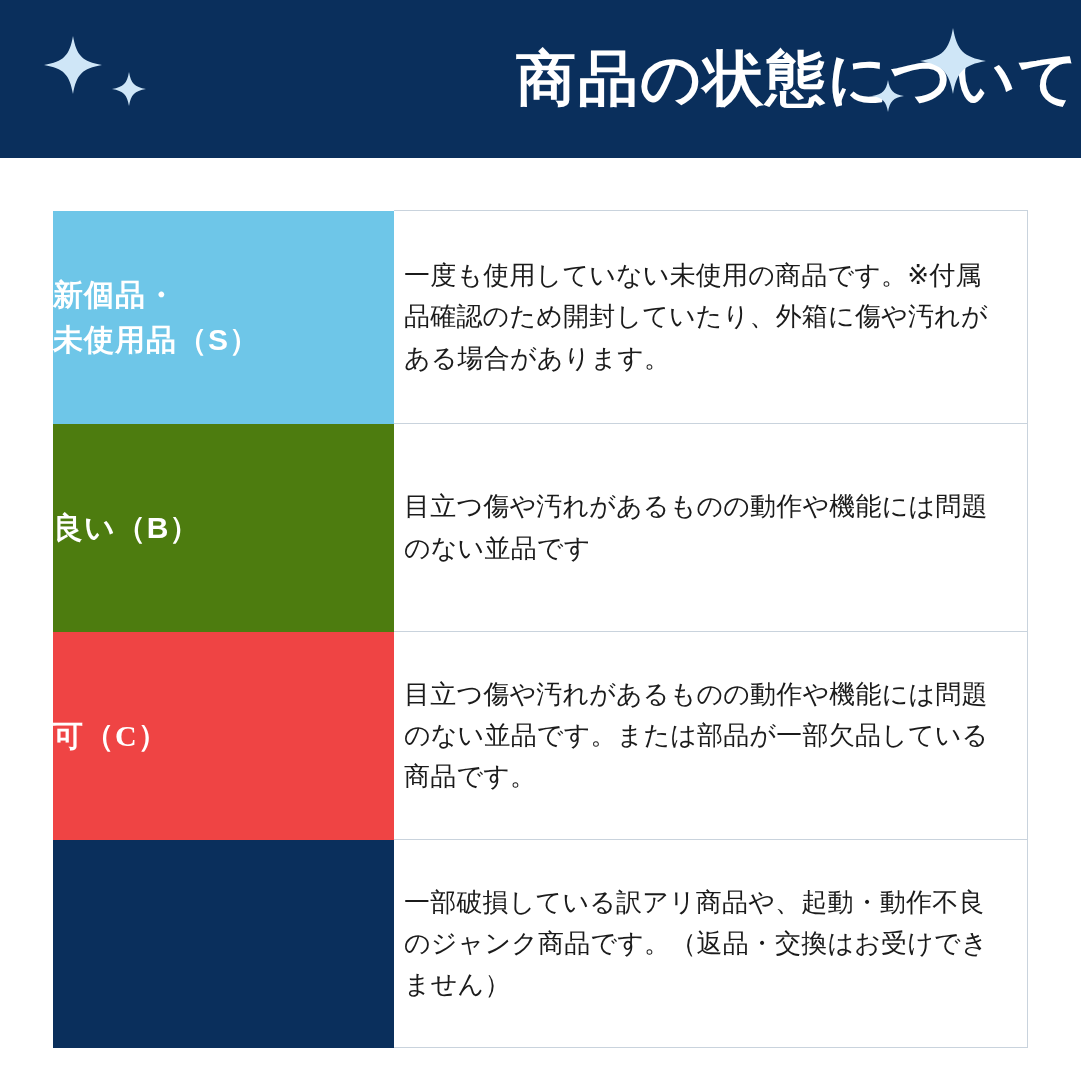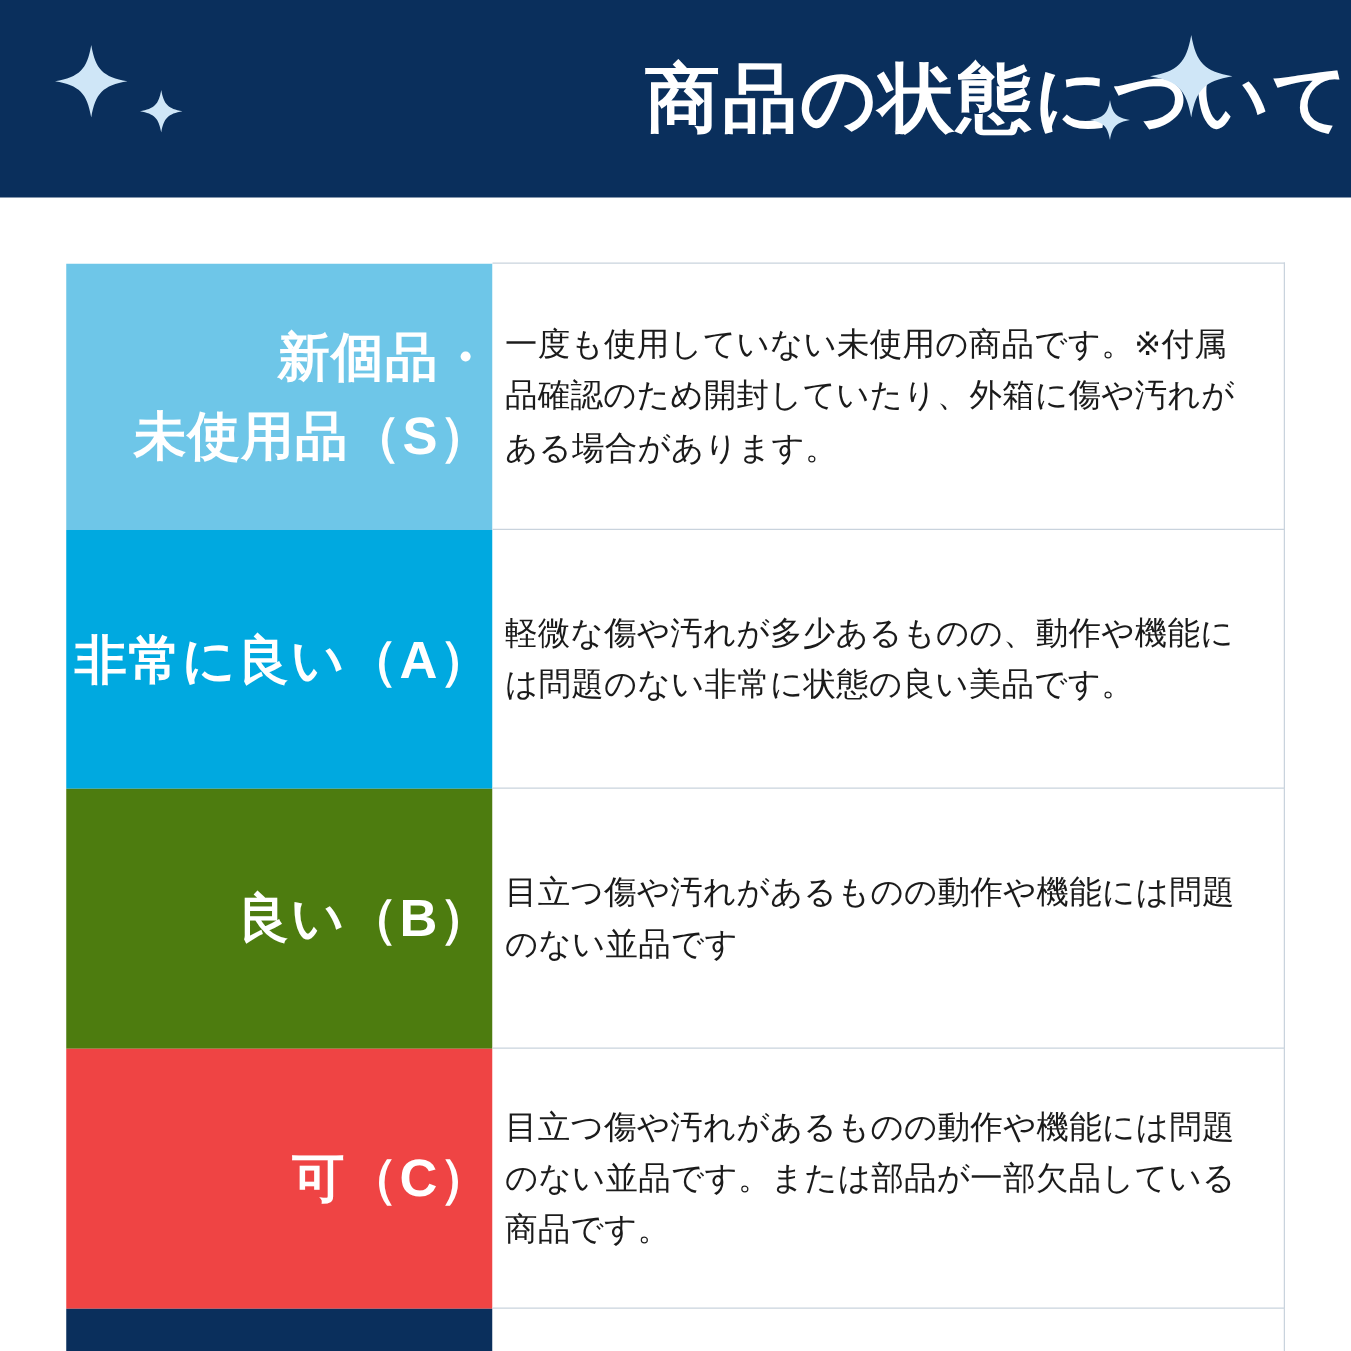--- a/index.html
+++ b/index.html
@@ -45,24 +45,24 @@
     box-sizing: border-box;
   }
   .grade-table {
     width: 975px;
     border-collapse: collapse;
     table-layout: fixed;
   }
   .grade-table tr { }
   .grade-cell-label {
     width: 341px;
-    text-align: right;
+    text-align: left;
     vertical-align: middle;
     color: #ffffff;
-    font-size: 42px;
+    font-size: 30px;
     font-weight: bold;
     line-height: 1.5;
     letter-spacing: 1px;
     padding: 0;
   }
   .grade-cell-desc {
     vertical-align: middle;
     padding: 22px 28px 22px 10px;
     color: #1b1b1b;
     font-size: 26px;
@@ -73,21 +73,21 @@
     background: #ffffff;
   }
   tr:first-child .grade-cell-desc {
     border-top: 1px solid #c9d3dd;
   }
 
   
   .row-s  .grade-cell-label, .row-s  .grade-cell-desc { height: 168px; }
   .row-a  .grade-cell-label, .row-a  .grade-cell-desc { height: 162px; }
   .row-b  .grade-cell-label, .row-b  .grade-cell-desc { height: 163px; }
-  .row-c  .grade-cell-label, .row-c  .grade-cell-desc { height: 163px; }
+  .row-c  .grade-cell-label, .row-c  .grade-cell-desc { height: 163px; font-family: Liberation Serif, serif; }
   .row-d  .grade-cell-label, .row-d  .grade-cell-desc { height: 163px; }
 
   .label-line { display: block; }
 </style>
 </head>
 <body>
 
 <div class="header">
 
   <span class="sparkle" style="left:44px; top:36px;">
@@ -117,26 +117,20 @@
 <div class="table-wrap">
   <table class="grade-table">
     <tbody>
       <tr class="row-s">
         <td class="grade-cell-label" style="background:#6ec6e8;">
           <span class="label-line">新個品・</span>
           <span class="label-line">未使用品（S）</span>
         </td>
         <td class="grade-cell-desc">一度も使用していない未使用の商品です。※付属品確認のため開封していたり、外箱に傷や汚れがある場合があります。</td>
       </tr>
-      <tr class="row-a">
-        <td class="grade-cell-label" style="background:#00a9e0;">
-          <span class="label-line">非常に良い（A）</span>
-        </td>
-        <td class="grade-cell-desc">軽微な傷や汚れが多少あるものの、動作や機能には問題のない非常に状態の良い美品です。</td>
-      </tr>
       <tr class="row-b">
         <td class="grade-cell-label" style="background:#4d7c0f;">
           <span class="label-line">良い（B）</span>
         </td>
         <td class="grade-cell-desc">目立つ傷や汚れがあるものの動作や機能には問題のない並品です</td>
       </tr>
       <tr class="row-c">
         <td class="grade-cell-label" style="background:#ef4444;">
           <span class="label-line">可（C）</span>
         </td>

